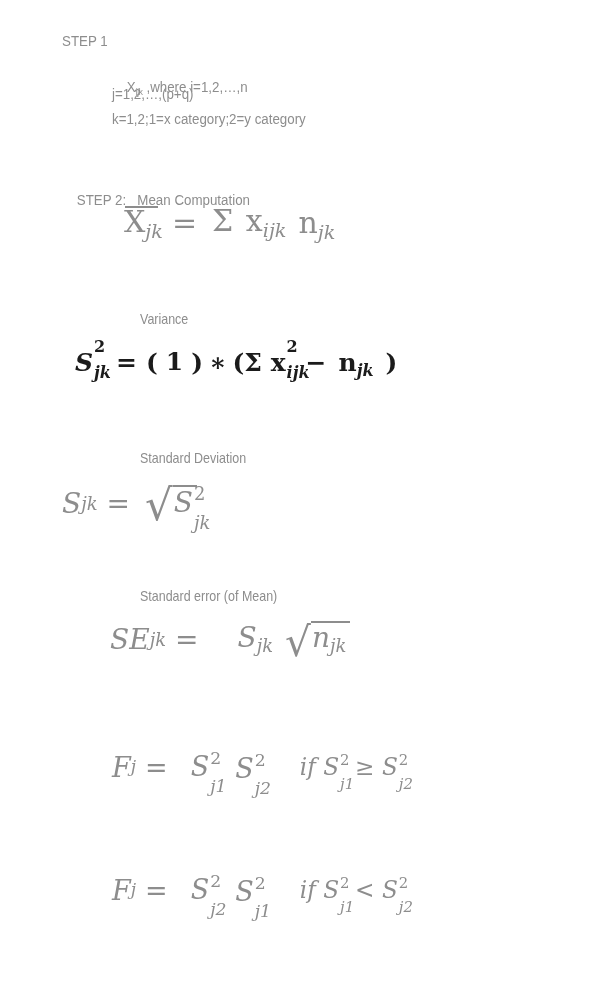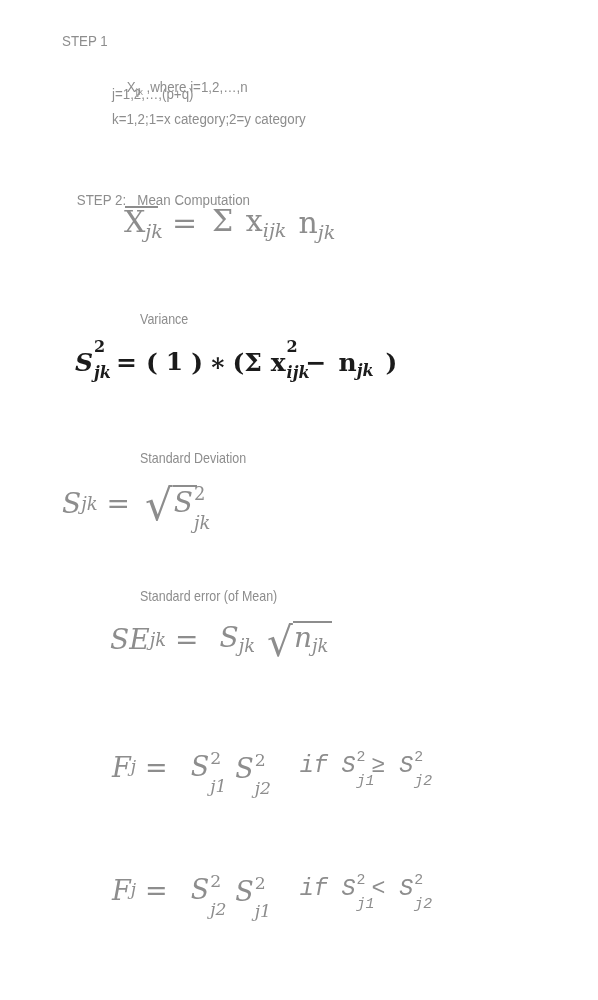--- a/index.html
+++ b/index.html
@@ -136,21 +136,20 @@
   .radbody {
     border-top: 2px solid #8d8d8d;
     padding: 2px 4px 0 1px;
     display: inline-block;
   }
 
   .eq { padding: 0 9px; }
   .ifpart {
     font-style: italic;
     padding-left: 26px;
-    font-family: Liberation Mono, monospace;
   }
 </style>
 </head>
 <body>
 
 <div class="page">
 
   <div class="sans step-head" style="left:62px; top:32px;">STEP 1</div>
 
   <div class="sans step-line" style="left:112px; top:60px;">
@@ -226,21 +225,21 @@
     </span>
   </div>
 
   <div class="sans sublabel" style="left:140px; top:588px;">Standard error (of Mean)</div>
 
   <div class="math" style="left:110px; top:620px; font-size:28px;">
     <span class="row">
       <span class="it">SE</span>
         <span class="msub">jk</span>
       <span class="eq up">=</span>
-      <span class="frac" style="margin-left:6px;">
+      <span class="frac" style="margin-left:24px;">
         <span class="num"><span class="it">S</span><span class="msub">jk</span></span>
         <span class="bar"></span>
         <span class="den" style="padding-top:1px;">
           <span class="radwrap">
             <span class="radsign up" style="font-size:1.45em; line-height:0.90; margin-top:3px;">√</span>
             <span class="radbody" style="padding-top:1px;"><span class="it">n</span><span class="msub">jk</span></span>
           </span>
         </span>
       </span>
     </span>

